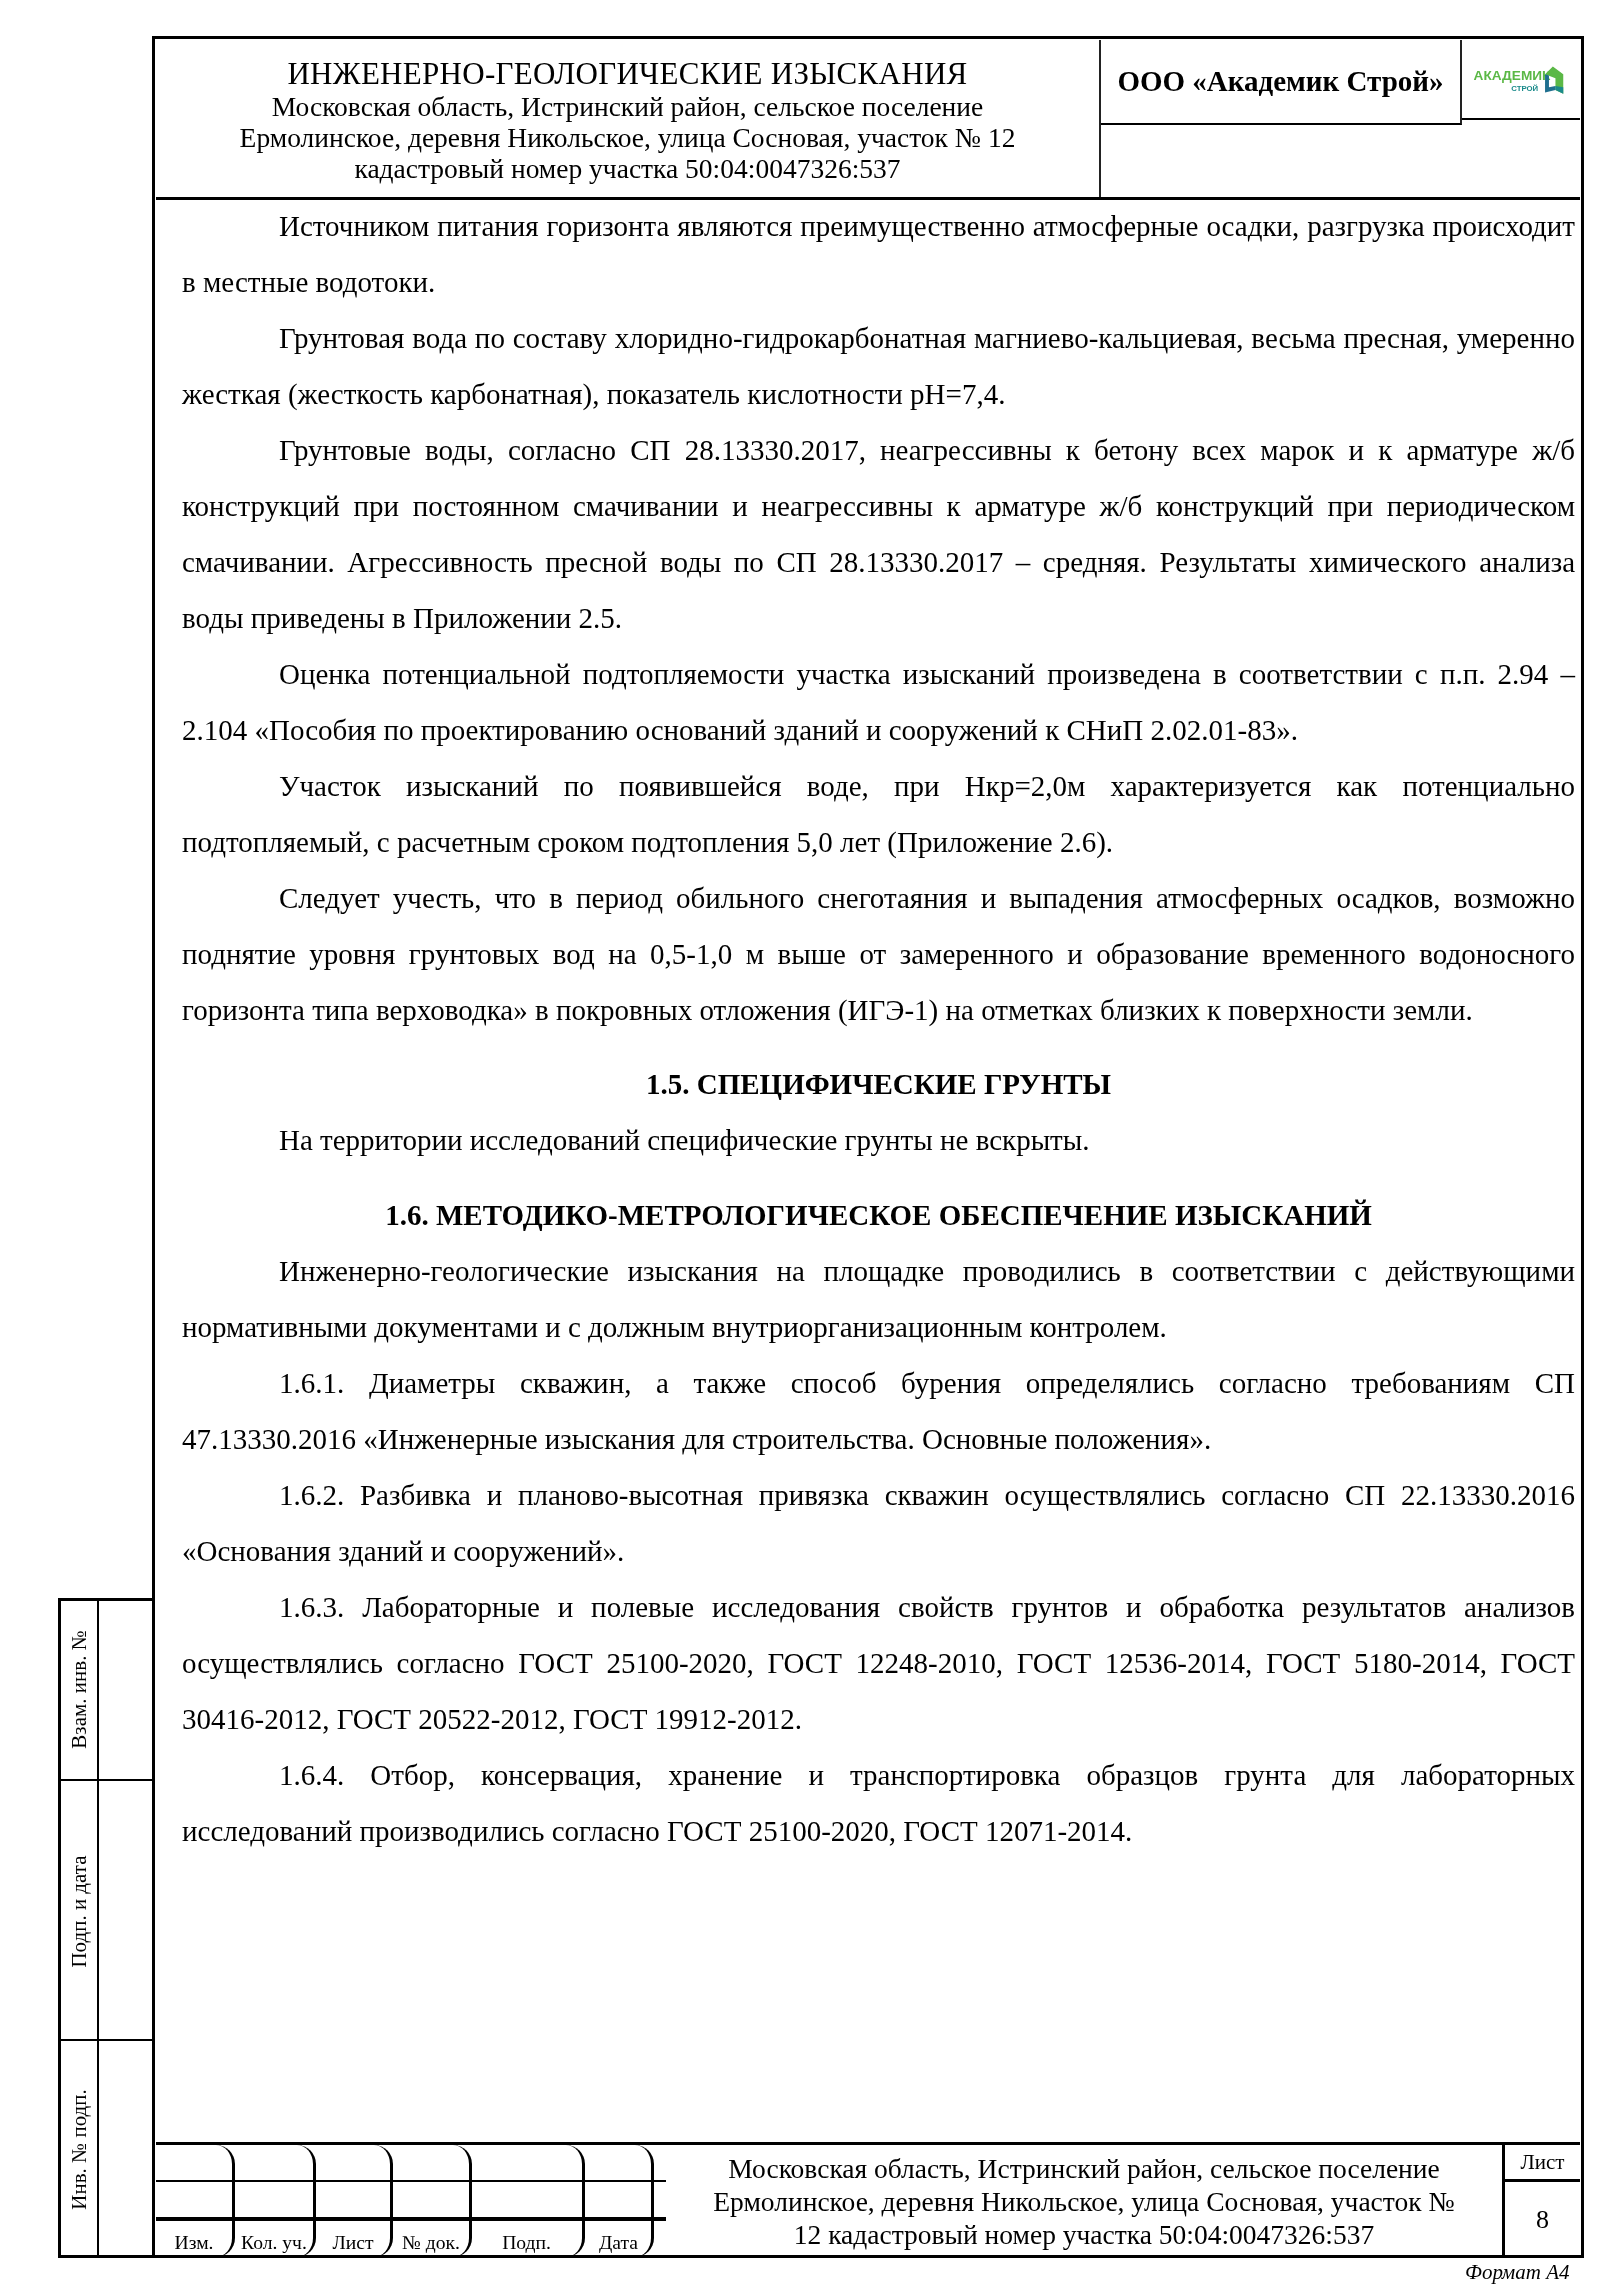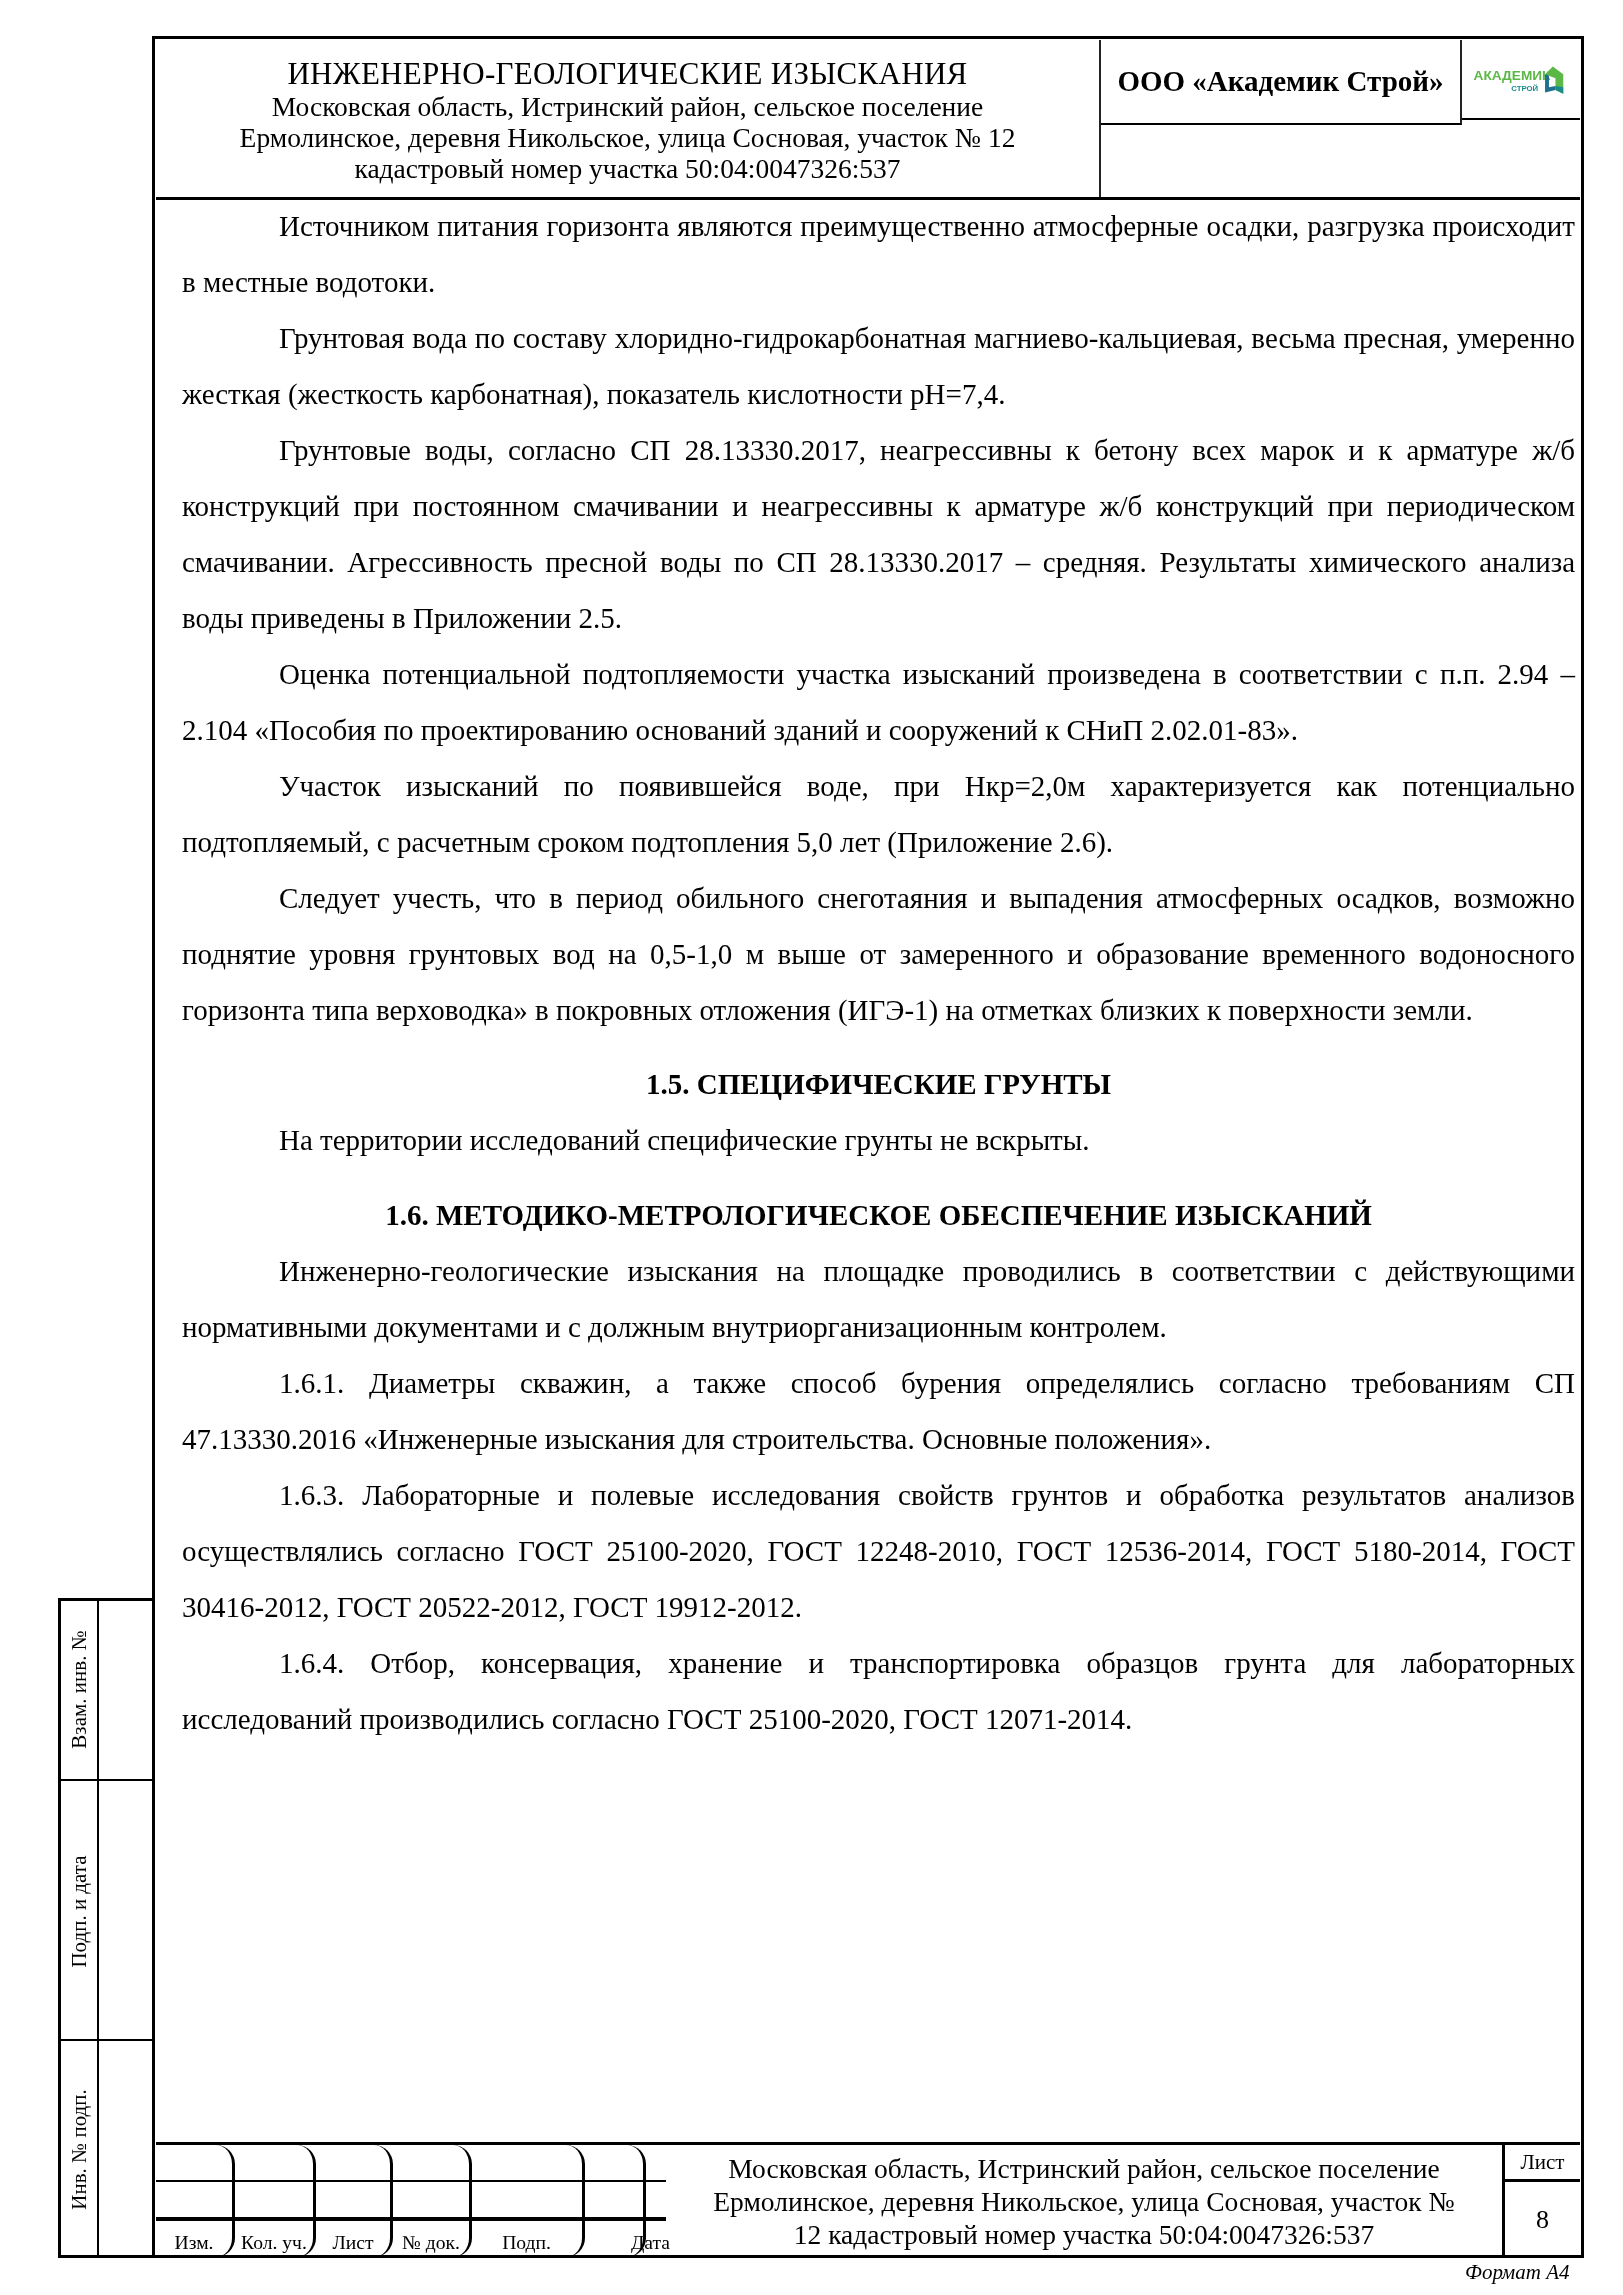--- a/index.html
+++ b/index.html
@@ -91,20 +91,21 @@
     <p class="p indent">Оценка потенциальной подтопляемости участка изысканий произведена в соответствии с п.п. 2.94 – 2.104 «Пособия по проектированию оснований зданий и сооружений к СНиП 2.02.01-83».</p>
     <p class="p indent">Участок изысканий по появившейся воде, при Нкр=2,0м характеризуется как потенциально подтопляемый, с расчетным сроком подтопления 5,0 лет (Приложение 2.6).</p>
     <p class="p indent">Следует учесть, что в период обильного снеготаяния и выпадения атмосферных осадков, возможно поднятие уровня грунтовых вод на 0,5-1,0 м выше от замеренного и образование временного водоносного горизонта типа верховодка» в покровных отложения (ИГЭ-1) на отметках близких к поверхности земли.</p>
     <div class="gap"></div>
     <div class="h">1.5. СПЕЦИФИЧЕСКИЕ ГРУНТЫ</div>
     <p class="p indent">На территории исследований специфические грунты не вскрыты.</p>
     <div class="gap"></div>
     <div class="h">1.6. МЕТОДИКО-МЕТРОЛОГИЧЕСКОЕ ОБЕСПЕЧЕНИЕ ИЗЫСКАНИЙ</div>
     <p class="p indent">Инженерно-геологические изыскания на площадке проводились в соответствии с действующими нормативными документами и с должным внутриорганизационным контролем.</p>
     <p class="p indent">1.6.1.   Диаметры скважин, а также способ бурения определялись согласно требованиям СП 47.13330.2016 «Инженерные изыскания для строительства. Основные положения».</p>
+    <p class="p indent">1.6.2.   Разбивка и планово-высотная привязка скважин осуществлялись согласно       СП 22.13330.2016 «Основания зданий и сооружений».</p>
     <p class="p indent">1.6.3.   Лабораторные и полевые исследования свойств грунтов и обработка результатов анализов осуществлялись согласно ГОСТ 25100-2020, ГОСТ 12248-2010, ГОСТ 12536-2014, ГОСТ 5180-2014, ГОСТ 30416-2012, ГОСТ 20522-2012, ГОСТ 19912-2012.</p>
     <p class="p indent">1.6.4. Отбор, консервация, хранение и транспортировка образцов грунта для лабораторных исследований производились согласно ГОСТ 25100-2020, ГОСТ 12071-2014.</p>
   </div>
 
 <div class="side">
   <div class="side-col1"></div>
   <div class="side-col2"></div>
   <div class="side-cell" style="top:0;height:183px;"></div>
   <div class="side-cell" style="top:183px;height:260px;"></div>
   <div class="side-label" style="top:0;height:183px;">
@@ -128,21 +129,21 @@
       </div>
     <div class="col" style="left:160px;width:77px;">
         <div class="cap">Лист</div>
       </div>
     <div class="col" style="left:237px;width:79px;">
         <div class="cap">№ док.</div>
       </div>
     <div class="col" style="left:315px;width:114px;">
         <div class="cap">Подп.</div>
       </div>
-    <div class="col" style="left:430px;width:60px;padding-left:36px;">
+    <div class="col" style="left:430px;width:68px;">
         <div class="cap">Дата</div>
       </div>
     <div class="row-line" style="top:35px;height:2px;width:510px;"></div>
     <div class="row-line" style="top:72px;height:3.9px;width:510px;"></div>
   </div>
   <div class="stamp-addr">
     <div>Московская область, Истринский район, сельское поселение</div>
     <div>Ермолинское, деревня Никольское, улица Сосновая, участок №</div>
     <div>12 кадастровый номер участка 50:04:0047326:537</div>
   </div>

